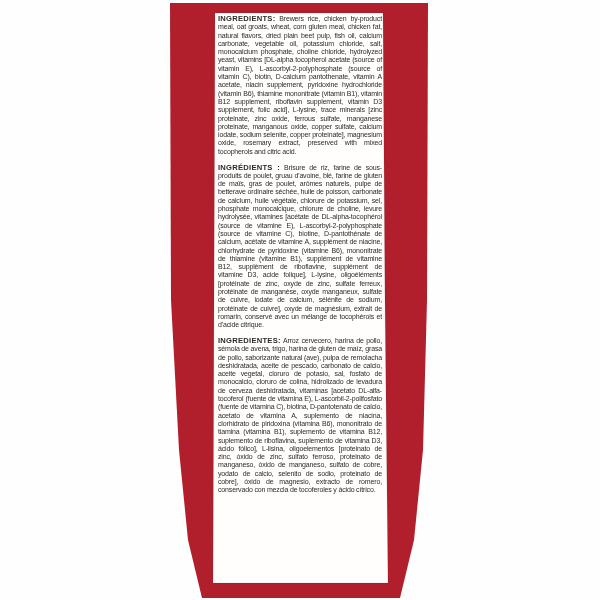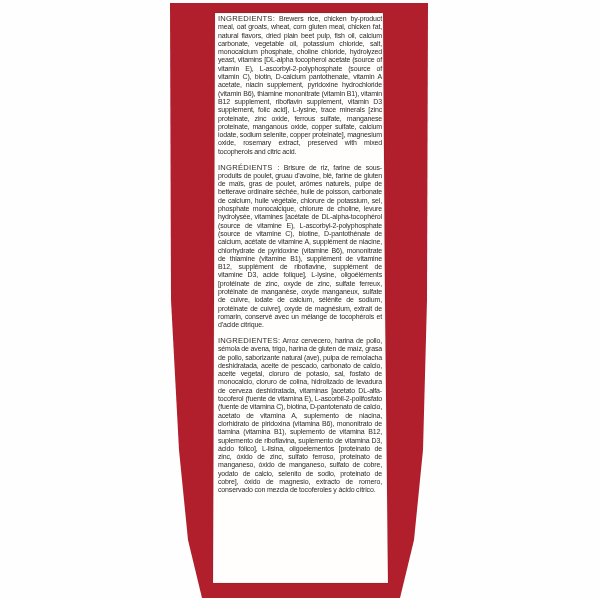--- a/index.html
+++ b/index.html
@@ -35,21 +35,21 @@
     font-size: 7px;
     line-height: 8.3px;
     letter-spacing: -0.15px;
     text-align: justify;
     word-spacing: -0.1px;
   }
   .panel-text p { margin: 0 0 7.5px 0; }
   .panel-text strong {
     font-size: 7.6px;
     letter-spacing: 0.25px;
-    font-weight: normal;
+    font-weight: bold;
     color: var(--ink, #1f1f1f);
   }
 </style>
 </head>
 <body>
 
 <div class="stage">
 
   <svg class="frame-svg" viewBox="0 0 600 600" aria-hidden="true">
 

